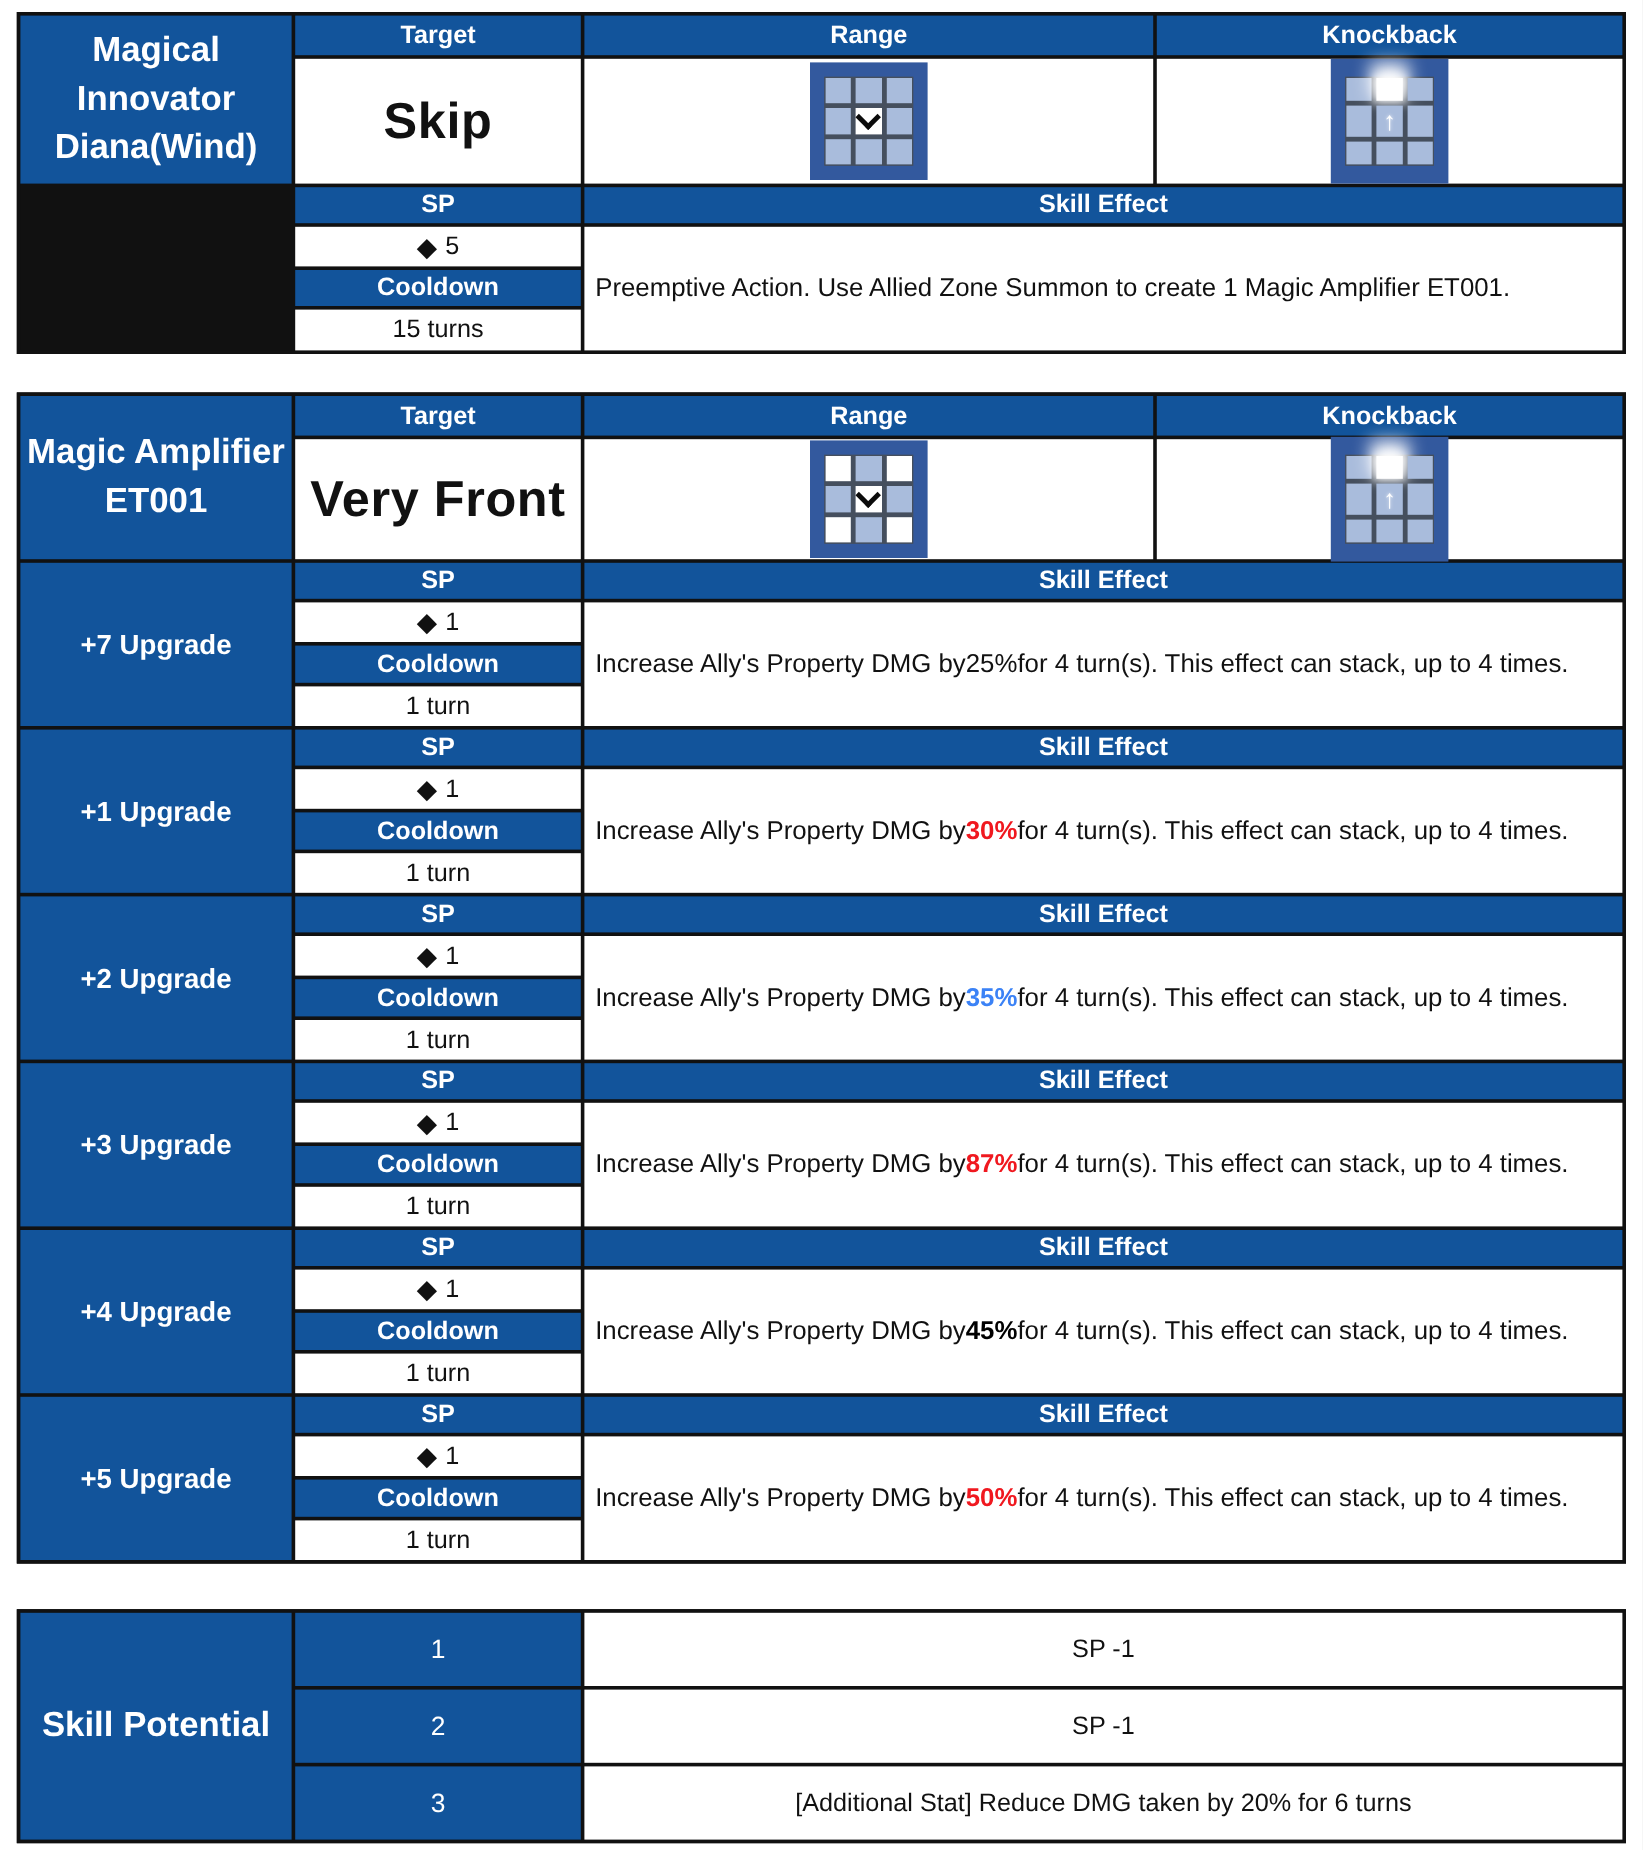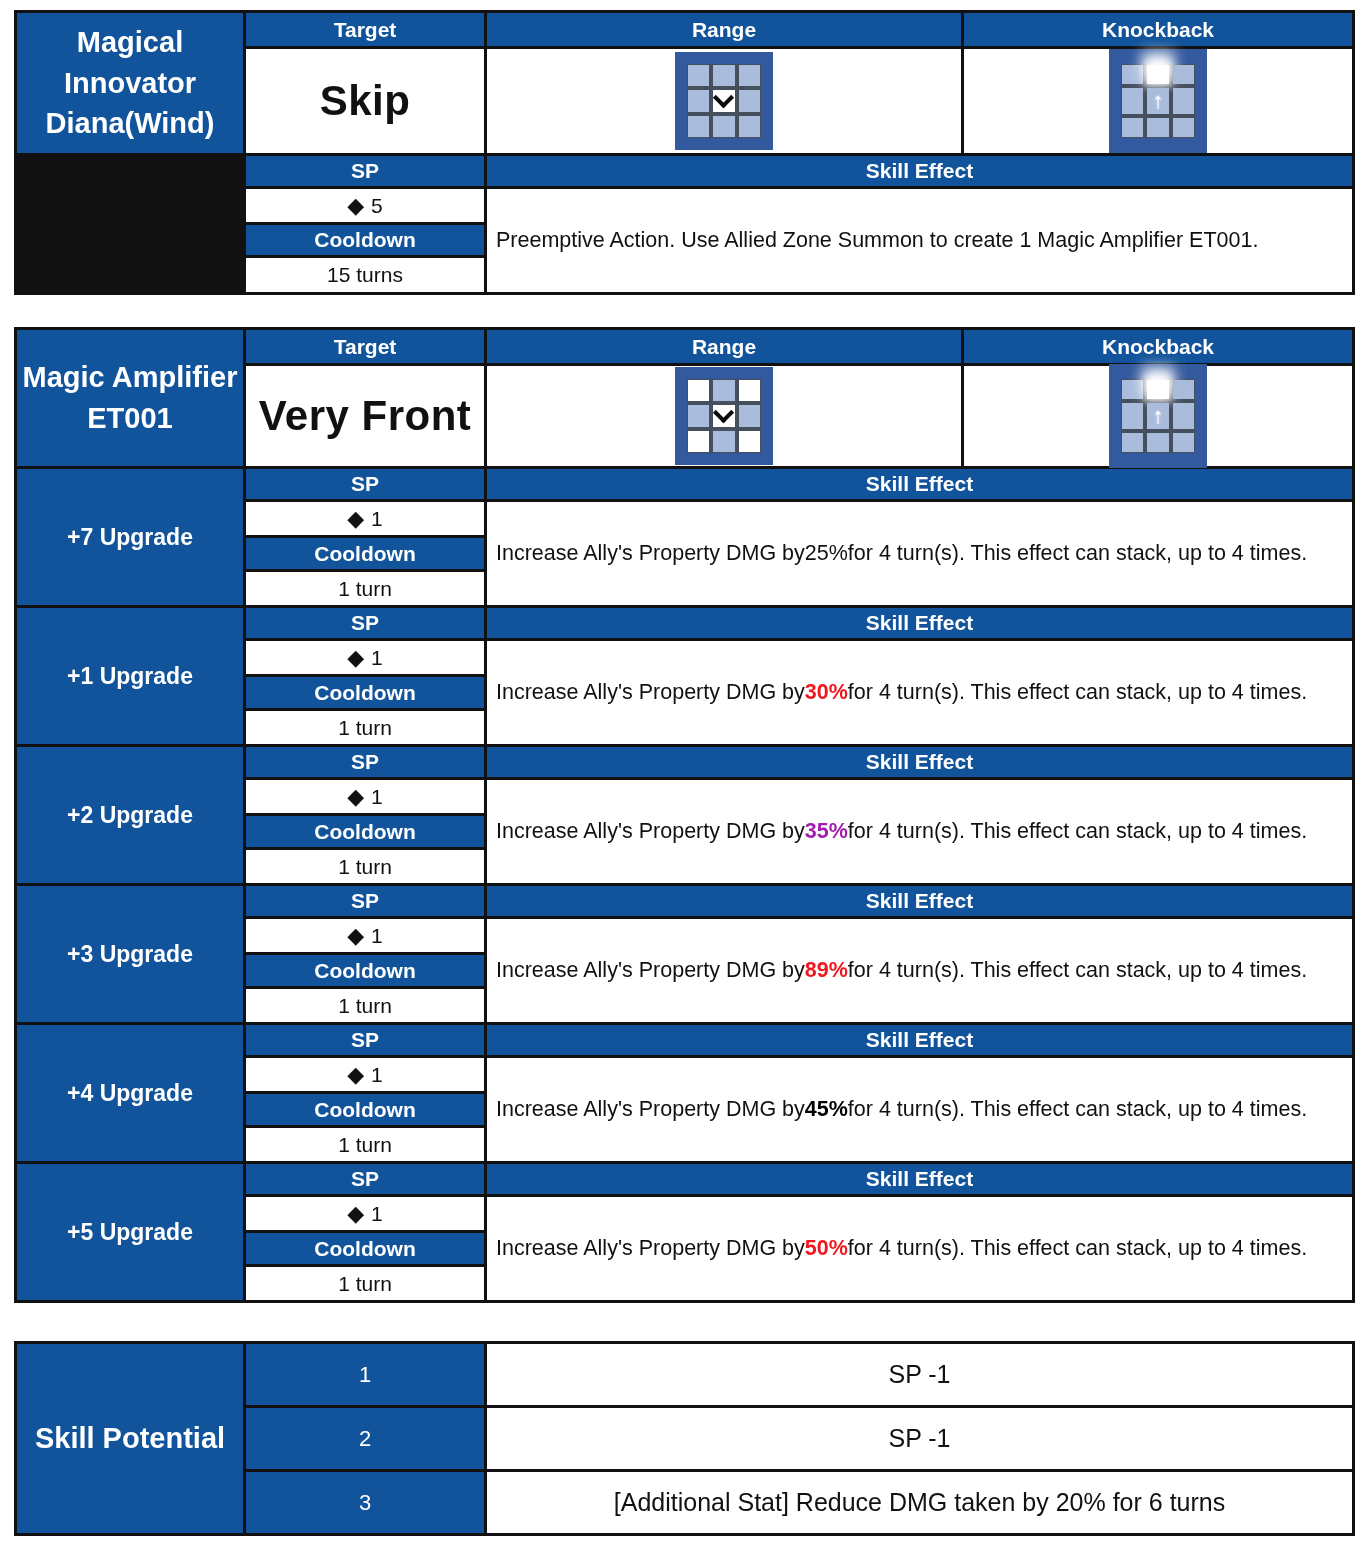--- a/index.html
+++ b/index.html
@@ -34,21 +34,21 @@
   .white{background:#ffffff;}
   .hdr{font-weight:bold;font-size:21px;}
   .name{font-weight:bold;font-size:29px;line-height:1.4;text-align:center;}
   .big{font-size:42px;font-weight:bold;letter-spacing:.5px;}
   .label{font-weight:bold;font-size:23px;}
   .val{font-size:21px;}
   .dia{margin-right:7px;font-size:22px;}
   .effect{justify-content:flex-start;text-align:left;padding:0 9px;font-size:21.5px;line-height:1.35;}
   .hl{font-weight:bold;}
   .potnum{font-size:22px;}
-  .potval{font-size:25px;}
+  .potval{font-size:21px;}
   
   .tile{width:98px;height:98px;background:var(--icon-frame);display:flex;align-items:center;justify-content:center;}
   .tile.tall{height:104px;}
   .tgrid{width:72px;height:72px;display:grid;grid-template-columns:1fr 1fr 1fr;grid-template-rows:1fr 1fr 1fr;gap:4px;background:var(--icon-line);border:1px solid var(--icon-line);}
   .cell{display:flex;align-items:center;justify-content:center;}
   .cb{background:var(--icon-cell);}
   .cw{background:#ffffff;}
   .glow{background:#ffffff;box-shadow:0 -8px 14px 5px rgba(255,255,255,.95),0 0 7px 2px rgba(255,255,255,.85);}
   .chev{width:11px;height:11px;border-right:4px solid #0b0b0b;border-bottom:4px solid #0b0b0b;transform:rotate(45deg) translate(-2px,-2px);}
   .uparrow{color:#ffffff;font-weight:bold;font-size:22px;text-shadow:0 0 3px rgba(255,255,255,.9);}
@@ -185,35 +185,35 @@
     <div class="c white val" style="grid-area: 10 / 2 / 11 / 3;">1 turn</div>
     <div class="c blue label" style="grid-area: 11 / 1 / 15 / 2;">+2 Upgrade</div>
     <div class="c blue hdr" style="grid-area: 11 / 2 / 12 / 3;">SP</div>
     <div class="c blue hdr" style="grid-area: 11 / 3 / 12 / 5;">Skill Effect</div>
     <div class="c white val" style="grid-area: 12 / 2 / 13 / 3;">
       <span class="dia">◆</span>
       <span>1</span>
     </div>
     <div class="c white effect" style="grid-area: 12 / 3 / 15 / 5;">
       <span>Increase Ally's Property DMG by </span>
-      <span class="hl" style="color: #a21caf;">35%</span>
+      <span class="hl" style="color: #3b82f6;">35%</span>
       <span> for 4 turn(s). This effect can stack, up to 4 times.</span>
     </div>
     <div class="c blue hdr" style="grid-area: 13 / 2 / 14 / 3;">Cooldown</div>
     <div class="c white val" style="grid-area: 14 / 2 / 15 / 3;">1 turn</div>
     <div class="c blue label" style="grid-area: 15 / 1 / 19 / 2;">+3 Upgrade</div>
     <div class="c blue hdr" style="grid-area: 15 / 2 / 16 / 3;">SP</div>
     <div class="c blue hdr" style="grid-area: 15 / 3 / 16 / 5;">Skill Effect</div>
     <div class="c white val" style="grid-area: 16 / 2 / 17 / 3;">
       <span class="dia">◆</span>
       <span>1</span>
     </div>
     <div class="c white effect" style="grid-area: 16 / 3 / 19 / 5;">
       <span>Increase Ally's Property DMG by </span>
-      <span class="hl" style="color: rgb(240, 24, 31);">89%</span>
+      <span class="hl" style="color: rgb(240, 24, 31);">87%</span>
       <span> for 4 turn(s). This effect can stack, up to 4 times.</span>
     </div>
     <div class="c blue hdr" style="grid-area: 17 / 2 / 18 / 3;">Cooldown</div>
     <div class="c white val" style="grid-area: 18 / 2 / 19 / 3;">1 turn</div>
     <div class="c blue label" style="grid-area: 19 / 1 / 23 / 2;">+4 Upgrade</div>
     <div class="c blue hdr" style="grid-area: 19 / 2 / 20 / 3;">SP</div>
     <div class="c blue hdr" style="grid-area: 19 / 3 / 20 / 5;">Skill Effect</div>
     <div class="c white val" style="grid-area: 20 / 2 / 21 / 3;">
       <span class="dia">◆</span>
       <span>1</span>

